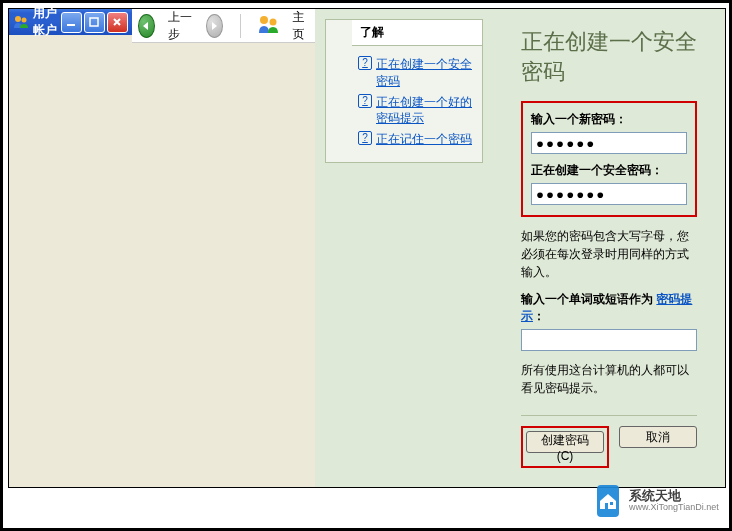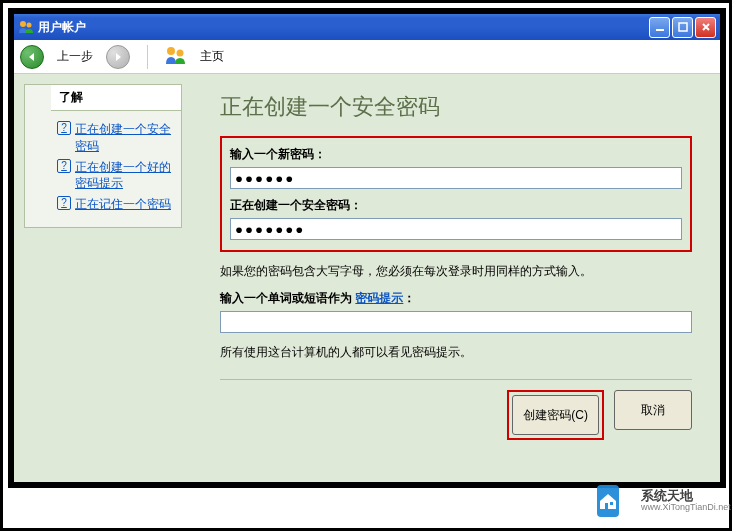--- a/index.html
+++ b/index.html
@@ -16,23 +16,22 @@
     position: relative;
     background: #fff;
   }
   .window {
     position: absolute;
     left: 5px;
     top: 5px;
     width: 718px;
     height: 480px;
     background: #ece9d8;
-    border: 6px solid #000000;
-    display: flex;
-    flex-direction: column;
+    border: 1px solid #000000;
+    display: flex;
   }
   .titlebar {
     height: 26px;
     background: linear-gradient(to bottom, #3b77dd 0%, #2a5fd0 15%, #2a5fd0 50%, #1b4fc0 100%);
     display: flex;
     align-items: center;
     color: #fff;
     padding: 0 4px;
   }
   .titlebar-icon {
@@ -190,21 +189,21 @@
     border-top: 1px solid #b0c0a0;
     margin: 18px 0 10px;
   }
   .button-row {
     display: flex;
     justify-content: flex-end;
     gap: 10px;
   }
   .xp-btn {
     min-width: 78px;
-    height: 40px;
+    height: 22px;
     background: #ece9d8;
     border: 1px solid #666;
     border-radius: 3px;
     cursor: pointer;
     font-size: 12px;
     padding: 0 10px;
   }
   .btn-highlight {
     padding: 3px;
     border: 2px solid #d00000;
@@ -212,21 +211,21 @@
   }
   .watermark-logo {
     position: absolute;
     right: 12px;
     bottom: 10px;
     width: 120px;
     height: 34px;
     opacity: 0.93;
     display: flex;
     align-items: center;
-    gap: 22px;
+    gap: 10px;
   }
   .watermark-house {
     width: 32px;
     height: 32px;
     background: #1e88d8;
     border-radius: 4px;
     display: flex;
     align-items: center;
     justify-content: center;
   }

